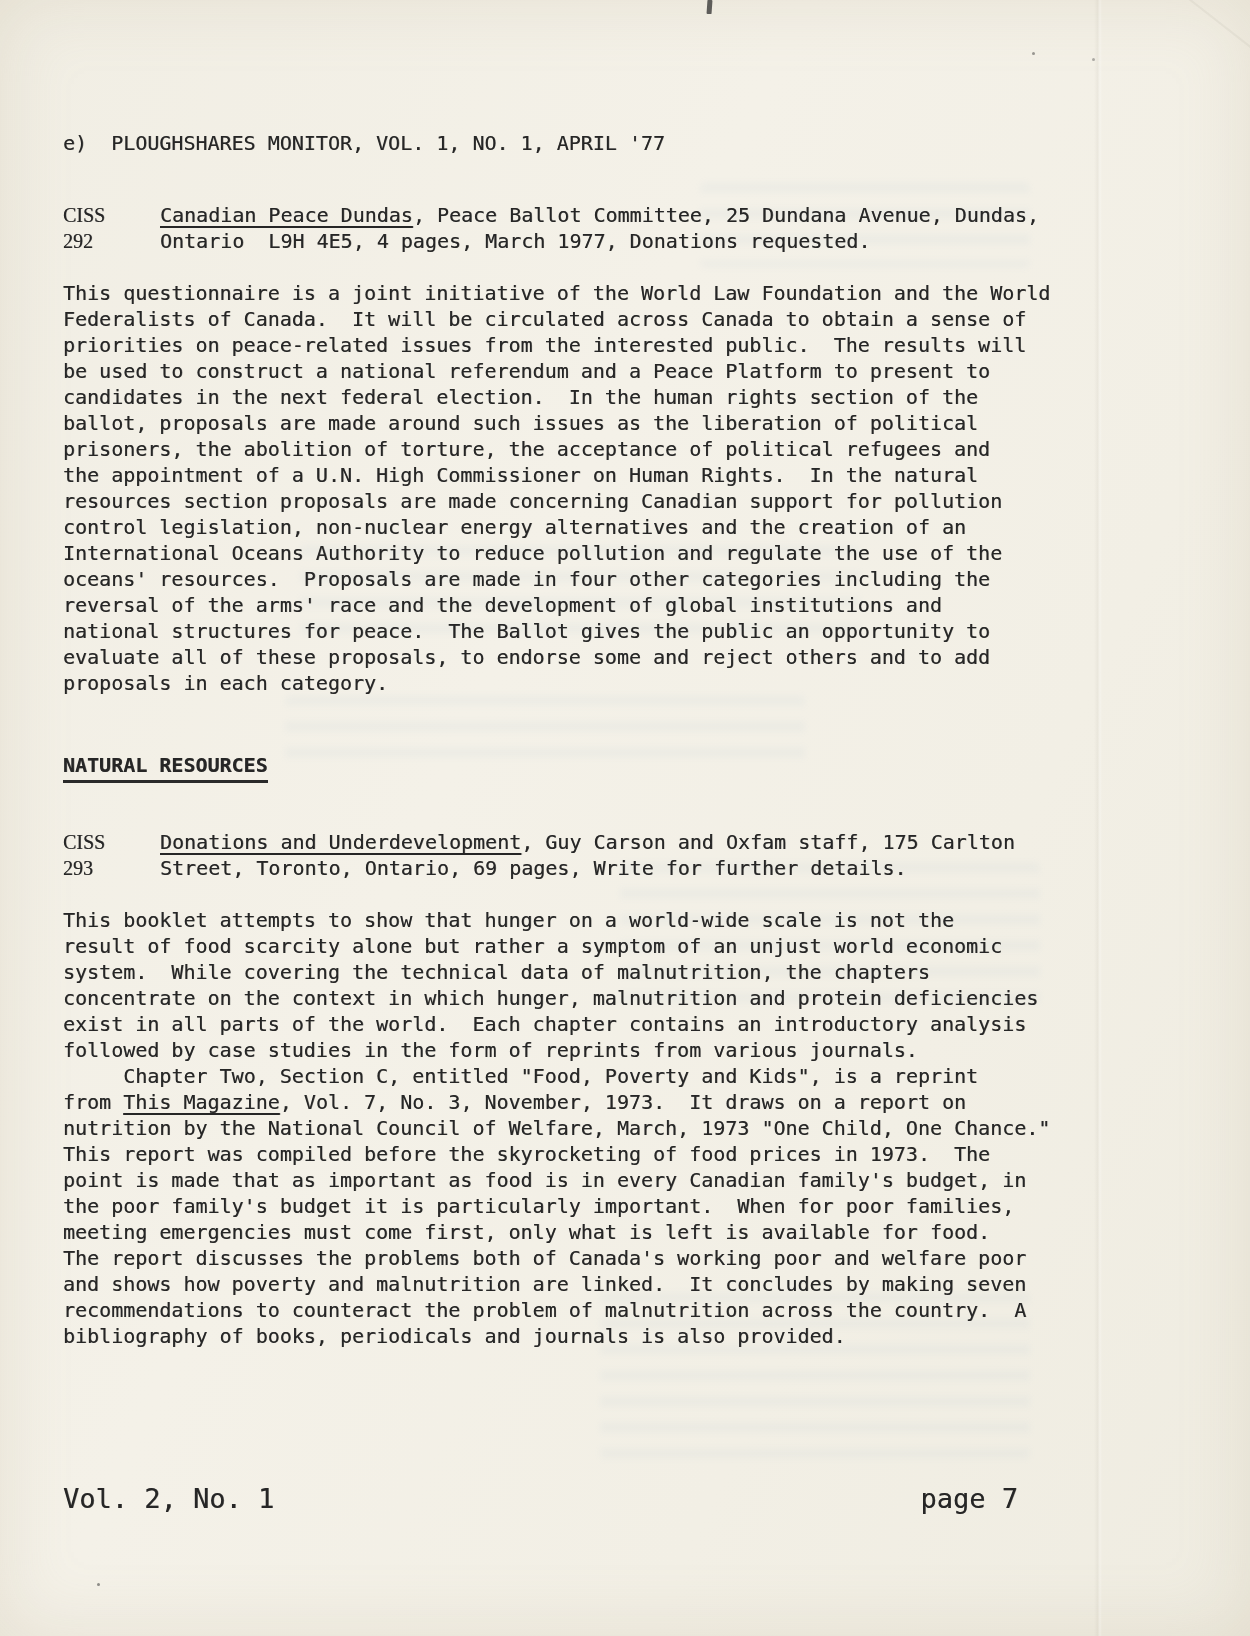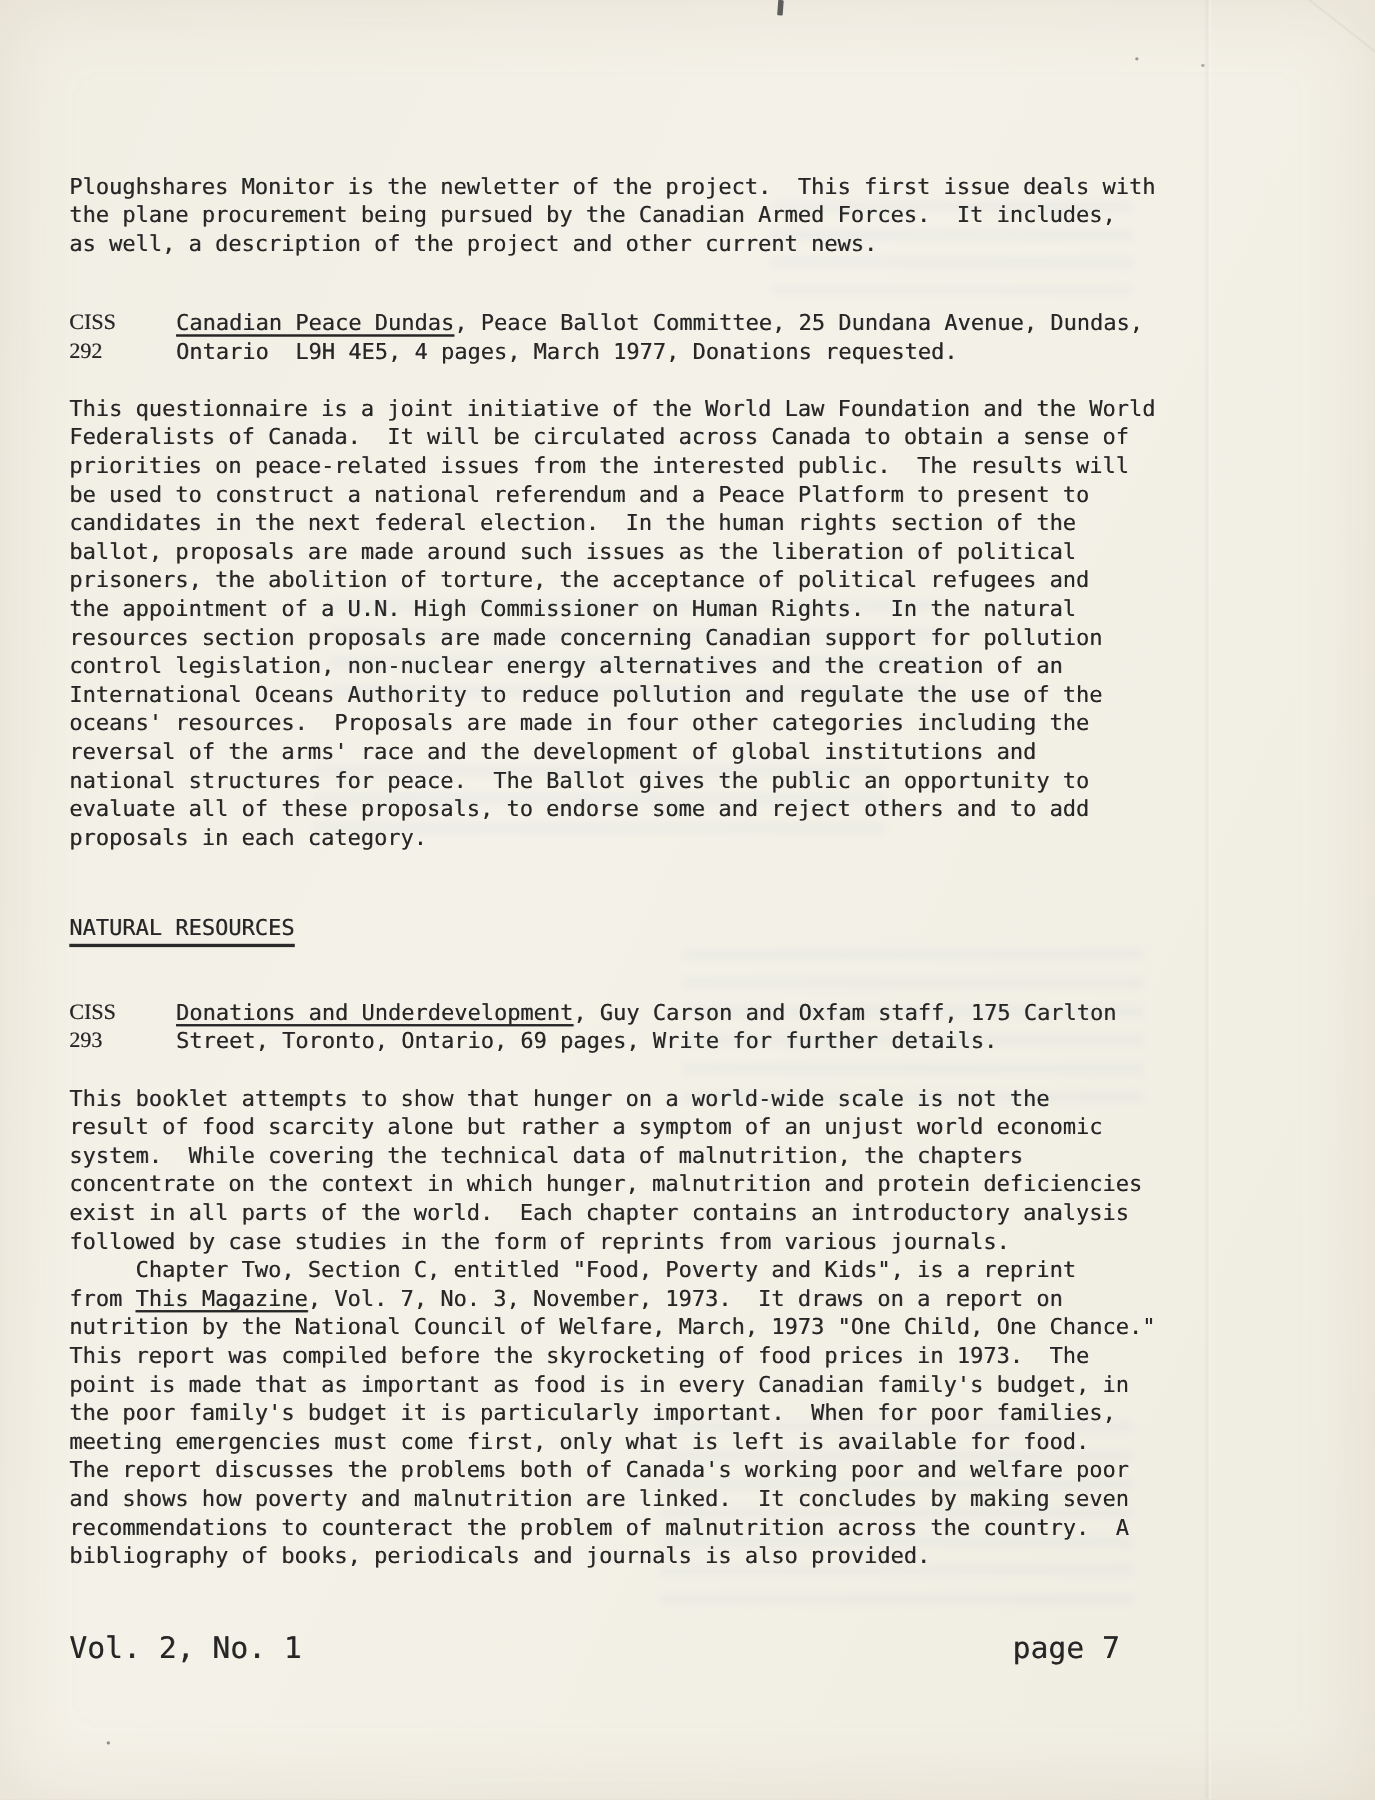--- a/index.html
+++ b/index.html
@@ -28,21 +28,21 @@
   .heading { white-space: pre-wrap; margin: 0; font-weight: normal; font-size: 20px; }
   .para { white-space: pre-wrap; margin: 26px 0 0 0; }
   .entry { display: flex; margin: 46px 0 0 0; }
   .entry-id { white-space: pre-line; width: 97px; flex: 0 0 97px; font-family: Liberation Serif, serif; }
   .entry-body { white-space: pre-wrap; flex: 1 1 auto; }
   .u-title {
     text-decoration: underline;
     text-decoration-thickness: 2px;
     text-underline-offset: 4px;
   }
-  .section { margin: 56px 0 0 0; font-size: 20px; font-weight: normal; }
+  .section { margin: 56px 0 0 0; font-size: 20px; font-weight: bold; }
   .section-text {
     display: inline-block;
     border-bottom: 3px solid #2a2a2a;
     padding-bottom: 2px;
   }
   .footer {
     position: absolute;
     left: 63px; top: 1486px;
     width: 955px;
     display: flex;
@@ -87,24 +87,22 @@
   <div class="artifact crease-v"></div>
   <div class="artifact crease-d"></div>
   <div class="artifact ghost ghost1"></div>
   <div class="artifact ghost ghost2"></div>
   <div class="artifact ghost ghost3"></div>
   <div class="artifact ghost ghost4"></div>
   <div class="artifact ghost ghost5"></div>
 
   <main class="content">
 
+    <div class="heading">e)  PLOUGHSHARES MONITOR, VOL. 1, NO. 1, APRIL '77</div>
 
-    <p class="para">Ploughshares Monitor is the newletter of the project.  This first issue deals with
-the plane procurement being pursued by the Canadian Armed Forces.  It includes,
-as well, a description of the project and other current news.</p>
 
     <div class="entry">
       <div class="entry-id">CISS
 292</div>
       <div class="entry-body"><span class="u-title">Canadian Peace Dundas</span><span>, Peace Ballot Committee, 25 Dundana Avenue, Dundas,
 Ontario  L9H 4E5, 4 pages, March 1977, Donations requested.</span></div>
     </div>
 
     <p class="para">This questionnaire is a joint initiative of the World Law Foundation and the World
 Federalists of Canada.  It will be circulated across Canada to obtain a sense of

